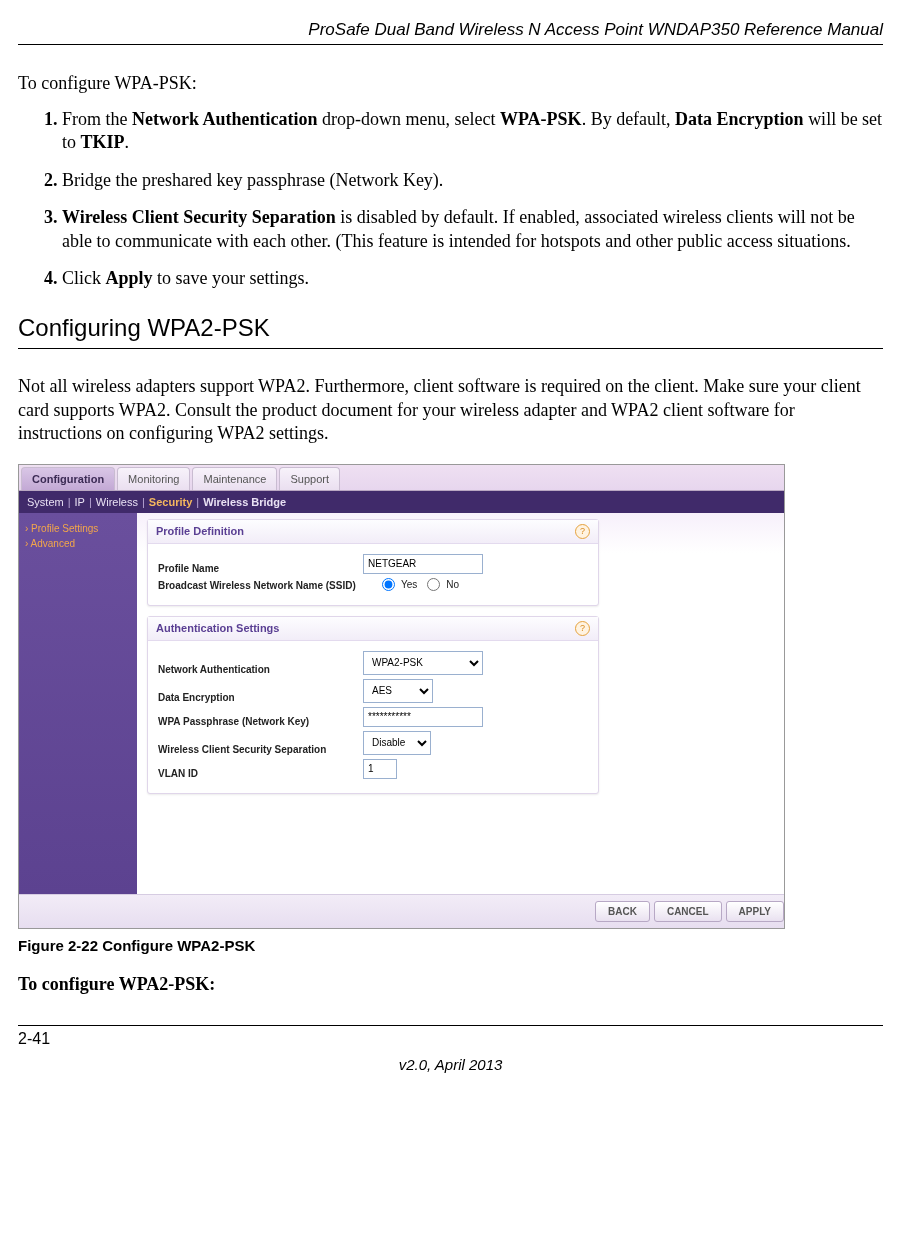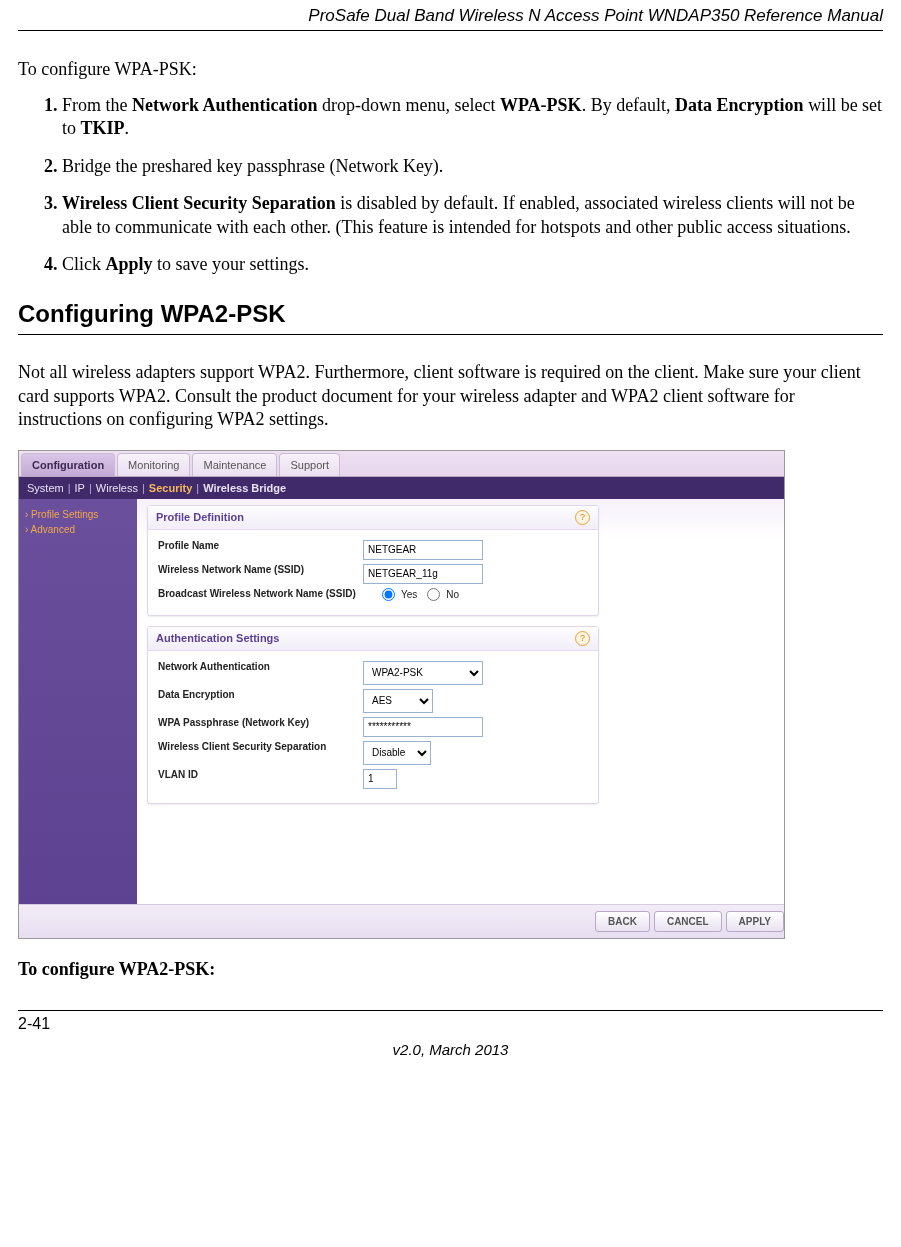--- a/index.html
+++ b/index.html
@@ -9,42 +9,42 @@
     margin: 0;
     padding: 0 18px;
     background: #fff;
     width: 865px;
   }
   .header-title {
     font-style: italic;
     font-family: Arial, Helvetica, sans-serif;
     text-align: right;
     font-size: 17px;
-    padding: 6px 0 4px 0;
+    padding: 20px 0 4px 0;
     border-bottom: 1px solid #000;
   }
   .intro {
     margin-top: 28px;
     margin-bottom: 14px;
   }
   ol.steps {
     padding-left: 44px;
     margin: 0;
   }
   ol.steps li {
     margin-bottom: 14px;
     line-height: 1.3;
   }
   ol.steps li::marker {
     font-weight: bold;
   }
   .bold { font-weight: bold; }
   h2.section-heading {
     font-family: Arial, Helvetica, sans-serif;
-    font-weight: bold;
+    font-weight: normal;
     font-size: 24px;
     margin-top: 24px;
     margin-bottom: 0;
     padding-bottom: 6px;
     border-bottom: 1px solid #000;
   }
   .section-body {
     margin-top: 26px;
     line-height: 1.3;
   }
@@ -146,21 +146,21 @@
     font-size: 9px;
     text-align: center;
     line-height: 13px;
     background: #fff3e1;
   }
   .panel-content {
     padding: 6px 10px 10px 10px;
   }
   .frow {
     display: flex;
-    align-items: flex-start;
+    align-items: flex-end;
     font-size: 10px;
     color: #222;
     font-weight: bold;
     margin: 4px 0;
   }
   .flabel { width: 205px; }
   .finput {
     font-size: 10px;
     font-family: Verdana, Arial, sans-serif;
     border: 1px solid #9ab0cf;
@@ -274,24 +274,20 @@
           <div class="panel-h">
             <span class="pht">Profile Definition</span>
             <span class="help-ic">?</span>
           </div>
           <div class="panel-content">
             <div class="frow">
               <span class="flabel">Profile Name</span>
               <input class="finput w110" value="NETGEAR" style="">
             </div>
             <div class="frow">
-              <span class="flabel">Wireless Network Name (SSID)</span>
-              <input class="finput w110" value="NETGEAR_11g" style="">
-            </div>
-            <div class="frow">
               <span class="flabel" style="width:218px;">Broadcast Wireless Network Name (SSID)</span>
               <span class="radio-gp">
                 <input type="radio" checked="" style="">
                   <span>Yes</span>
                 <input type="radio" style="">
                   <span>No</span>
               </span>
             </div>
           </div>
         </div>
@@ -327,20 +323,21 @@
 
         <div style="height:80px;"></div>
       </div>
     </div>
     <div class="ui-footer">
       <button class="fbtn">BACK</button>
       <button class="fbtn">CANCEL</button>
       <button class="fbtn">APPLY</button>
     </div>
   </div>
+  <div class="fig-caption">Figure 2-22  Configure WPA2-PSK</div>
 </div>
 
 <p class="after-fig">To configure WPA2-PSK:</p>
 
 <div class="page-footer">
   <span>2-41</span>
 </div>
-<div class="page-footer-center">v2.0, March 2013</div>
+<div class="page-footer-center">v2.0, April 2013</div>
 
 </body></html>

